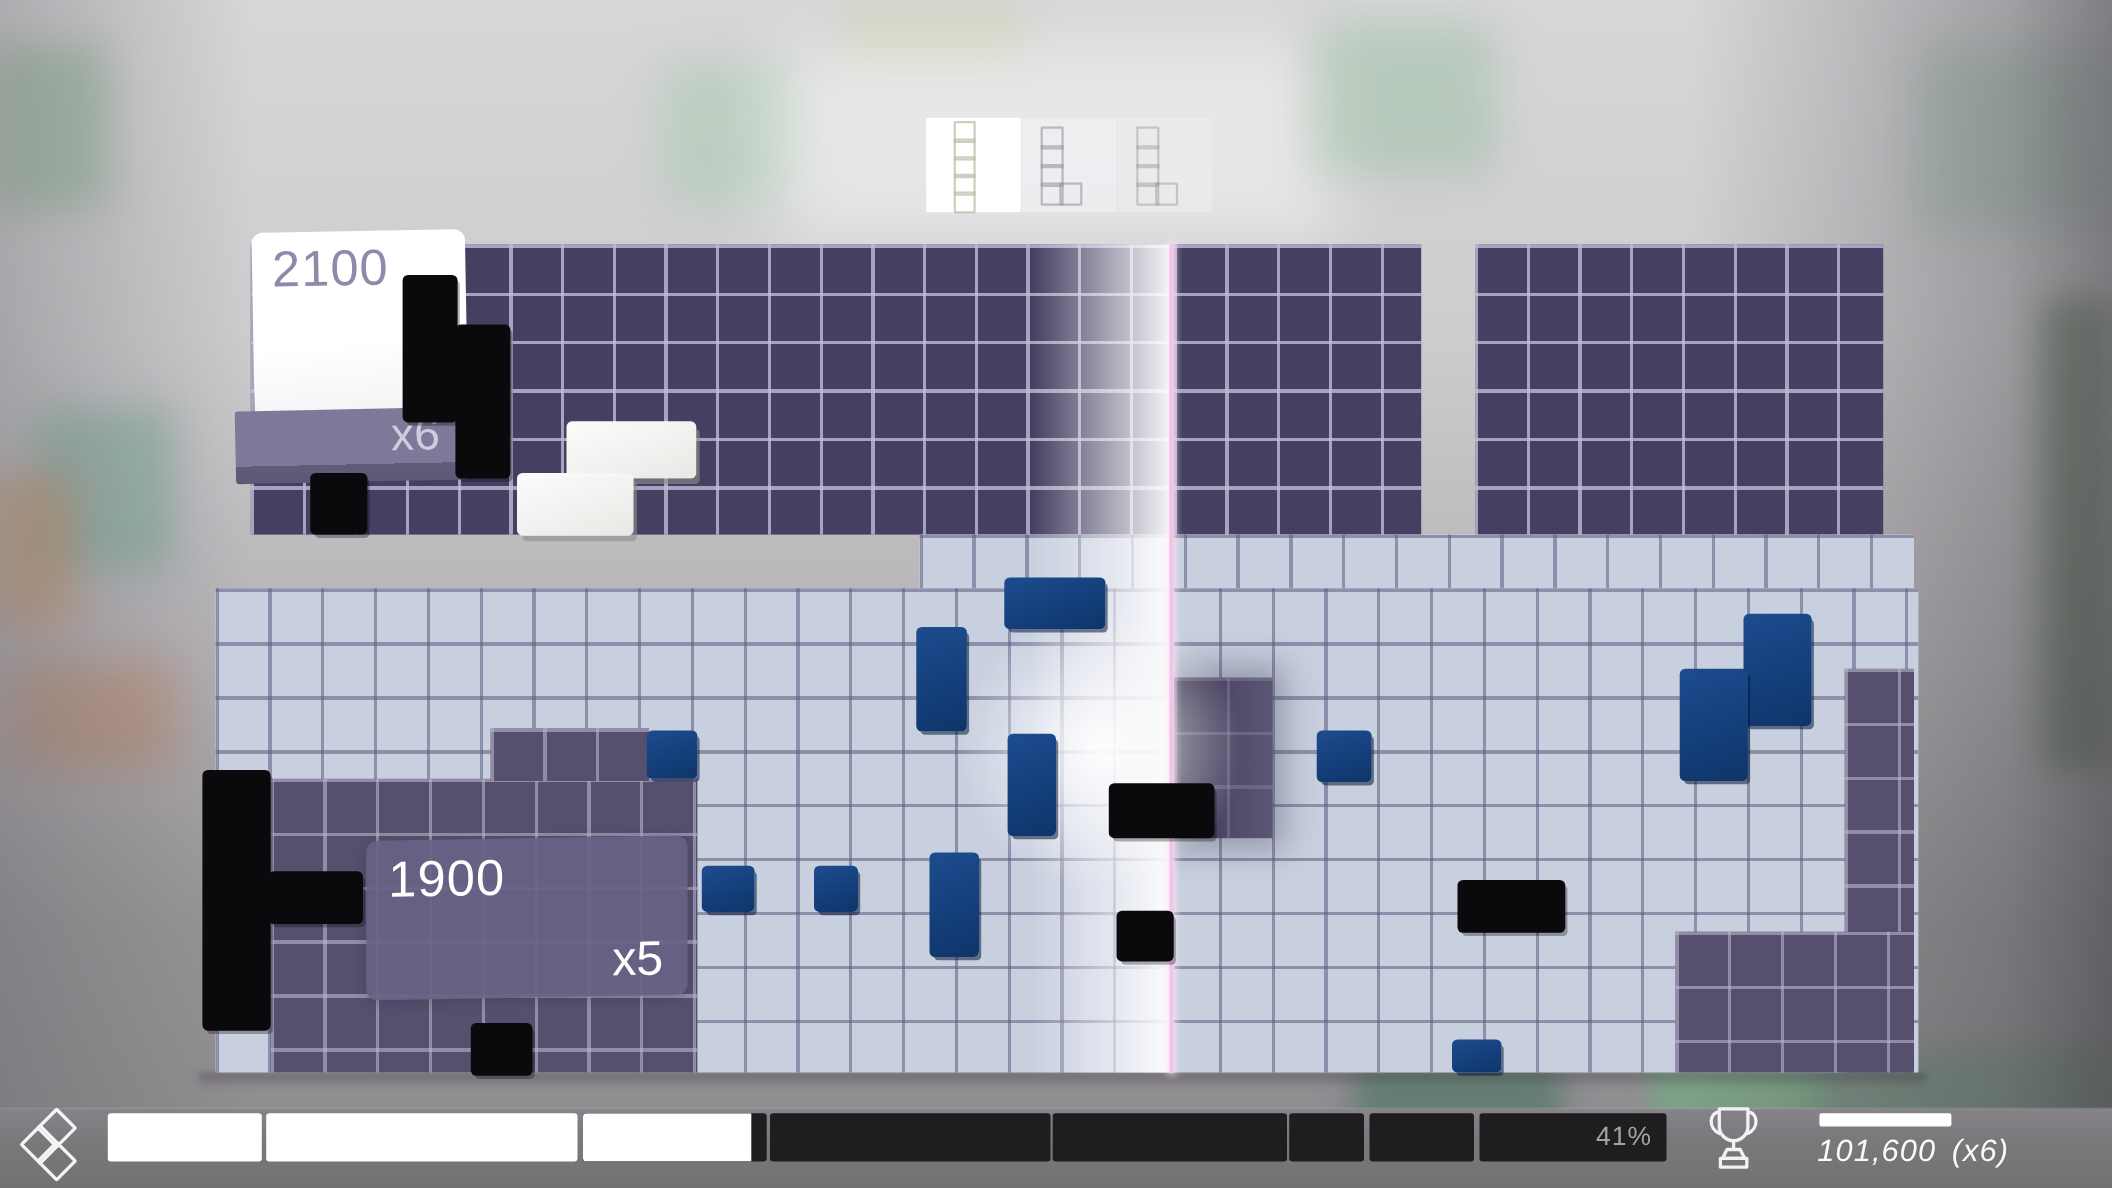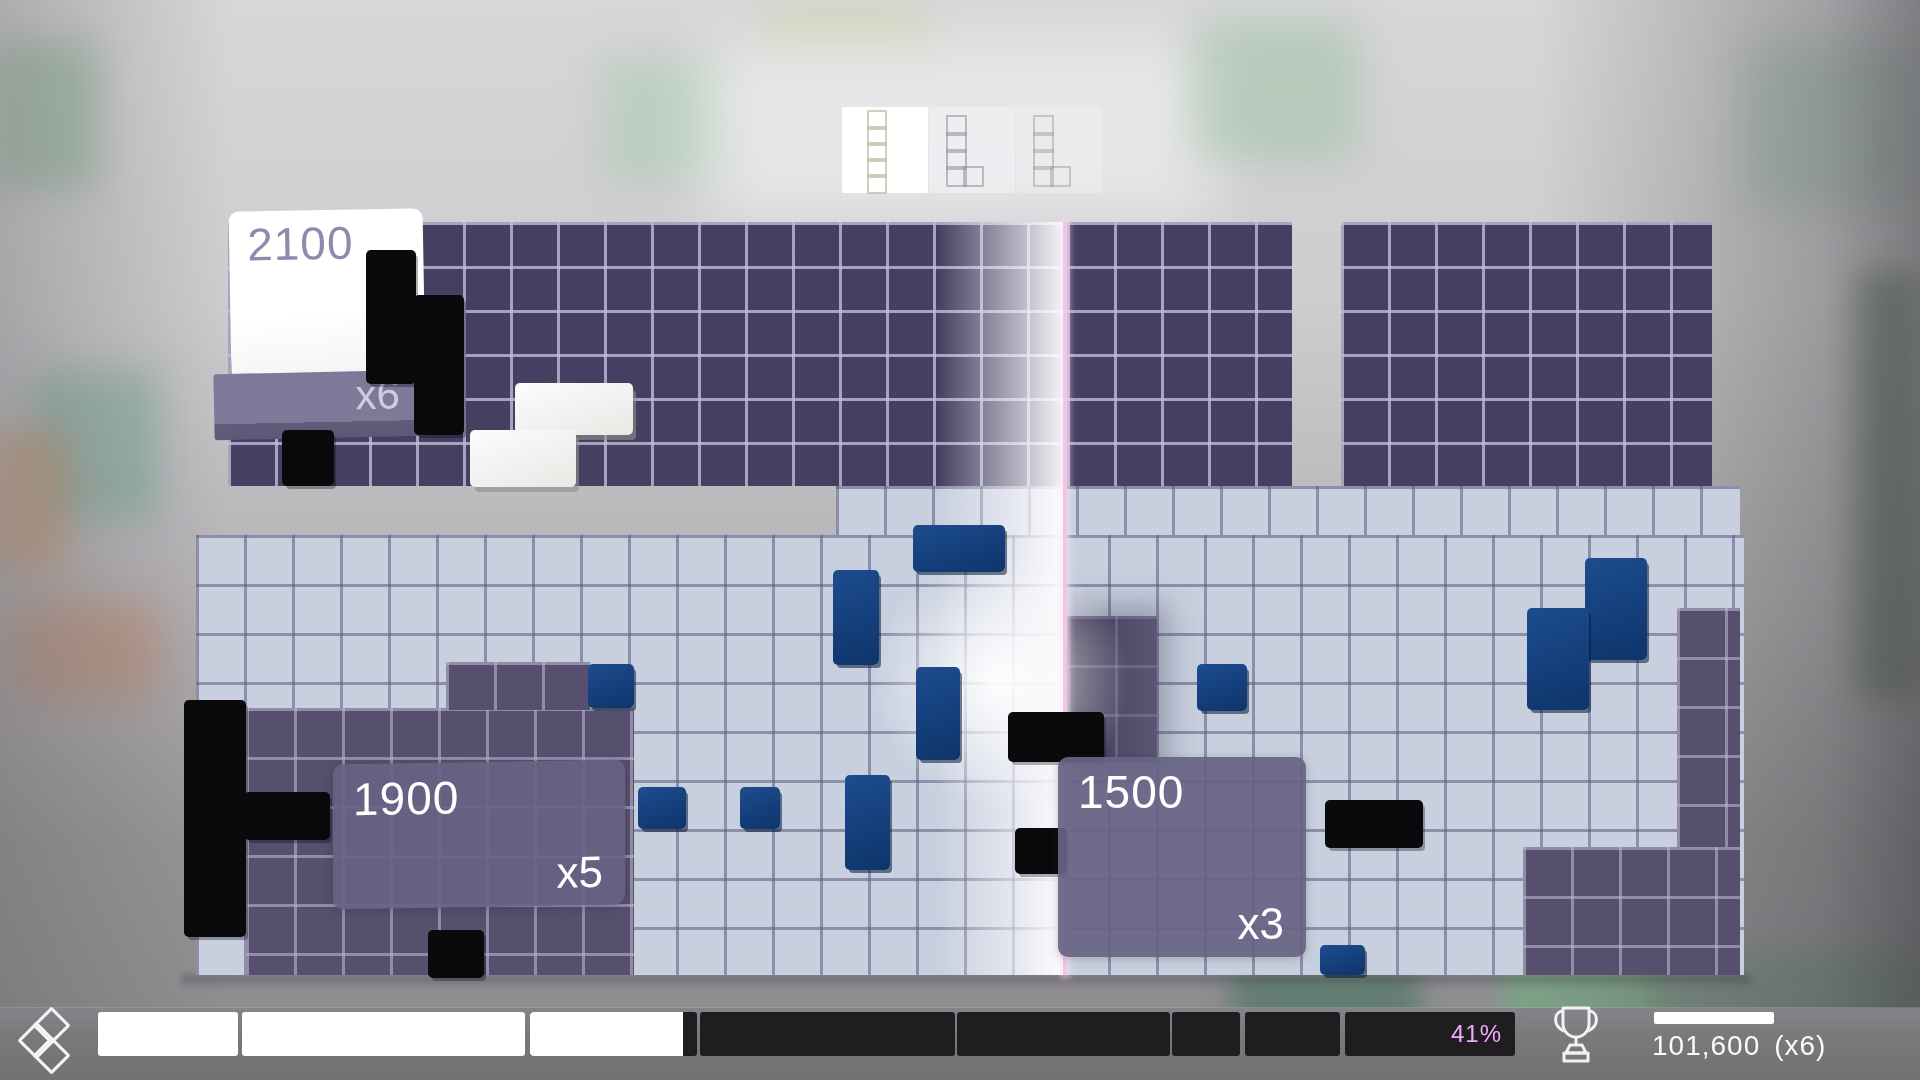--- a/index.html
+++ b/index.html
@@ -81,26 +81,26 @@
     background:linear-gradient(180deg,#878489 0%,#7b787c 40%,#747175 100%);
     box-shadow:0 -1px 0 rgba(200,198,202,0.25);}
   .diamond-icon{position:absolute;left:21px;top:1012px;width:58px;height:58px;z-index:42;}
   .diamond-icon span{position:absolute;width:21px;height:21px;border:3px solid #f4f3f5;
     transform:rotate(45deg);border-radius:2px;}
   .seg{position:absolute;top:1012px;height:44px;border-radius:3px;z-index:42;overflow:hidden;}
   .seg.filled{background:#ffffff;}
   .seg.empty,.seg.partial{background:#1f1d20;}
   .seg .fillpart{position:absolute;left:0;top:0;height:100%;background:#ffffff;border-radius:3px 0 0 3px;}
   .seg .pct{position:absolute;right:13px;top:50%;transform:translateY(-50%);
-    font-size:24px;color:#f0abfc;letter-spacing:1px;}
+    font-size:24px;color:#a3a3a3;letter-spacing:1px;}
   .trophy{position:absolute;left:1545px;top:1004px;z-index:42;}
   .minibar{position:absolute;left:1654px;top:1012px;width:120px;height:12px;background:#ffffff;
     border-radius:2px;z-index:42;}
   .scoretext{position:absolute;left:1652px;top:1030px;font-size:28px;color:#fafafc;
-    letter-spacing:1px;z-index:42;}
+    letter-spacing:1px;z-index:42;font-style:italic;}
   .scoretext .mult{margin-left:14px;}
 </style>
 </head>
 <body>
 
 <div class="canvas">
 
   <div id="bokeh-layer">
       <div class="bokeh" style="position: absolute; left: -10px; top: 40px; width: 110px; height: 150px; background: rgba(125, 175, 135, 0.45); filter: blur(18px);"></div>
       <div class="bokeh" style="position: absolute; left: 30px; top: 370px; width: 130px; height: 150px; background: rgba(95, 165, 140, 0.4); filter: blur(18px);"></div>
@@ -166,24 +166,20 @@
       <div class="card-bar">
         <span class="card-mult">x6</span>
       </div>
     </div>
 
     <div class="popup-flat p-left">
       <div class="pf-score">1900</div>
       <div class="pf-mult">x5</div>
     </div>
 
-    <div class="popup-flat p-right">
-      <div class="pf-score">1500</div>
-      <div class="pf-mult">x3</div>
-    </div>
   </div>
 
   <div id="preview-panel">
       <div class="pvbox" style="left: 842px; background: rgb(255, 255, 255);">
         <div class="pvcell" style="position: absolute; left: 25px; top: 3px; width: 16px; height: 16px; border: 2px solid rgba(190, 190, 168, 0.75);"></div>
         <div class="pvcell" style="position: absolute; left: 25px; top: 19px; width: 16px; height: 16px; border: 2px solid rgba(190, 190, 168, 0.75);"></div>
         <div class="pvcell" style="position: absolute; left: 25px; top: 35px; width: 16px; height: 16px; border: 2px solid rgba(190, 190, 168, 0.75);"></div>
         <div class="pvcell" style="position: absolute; left: 25px; top: 51px; width: 16px; height: 16px; border: 2px solid rgba(190, 190, 168, 0.75);"></div>
         <div class="pvcell" style="position: absolute; left: 25px; top: 67px; width: 16px; height: 16px; border: 2px solid rgba(190, 190, 168, 0.75);"></div>
       </div>

